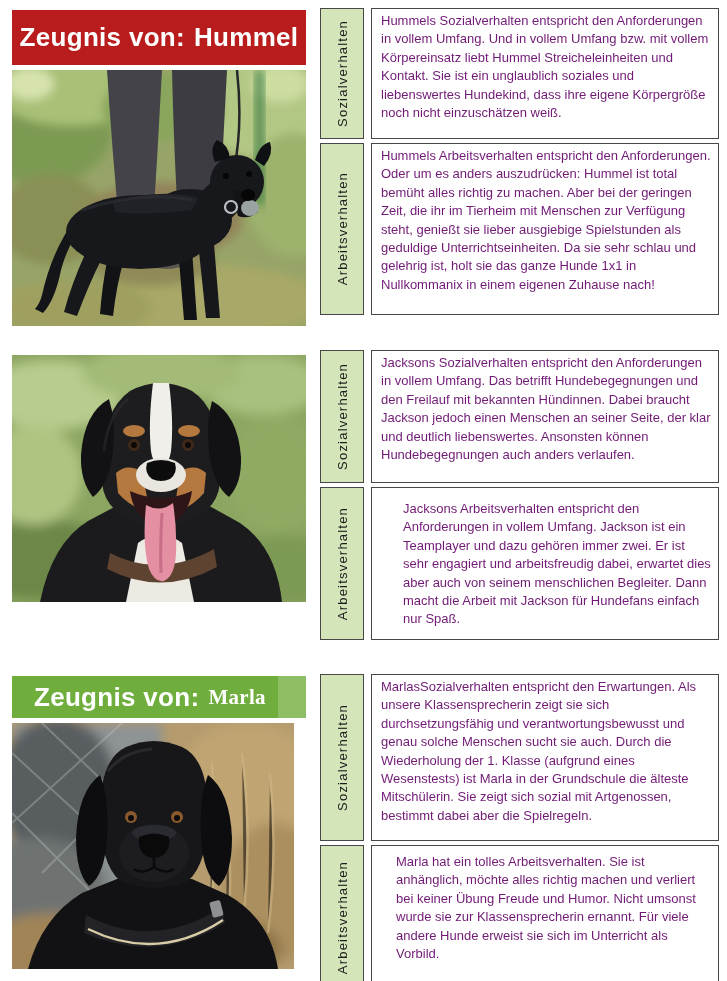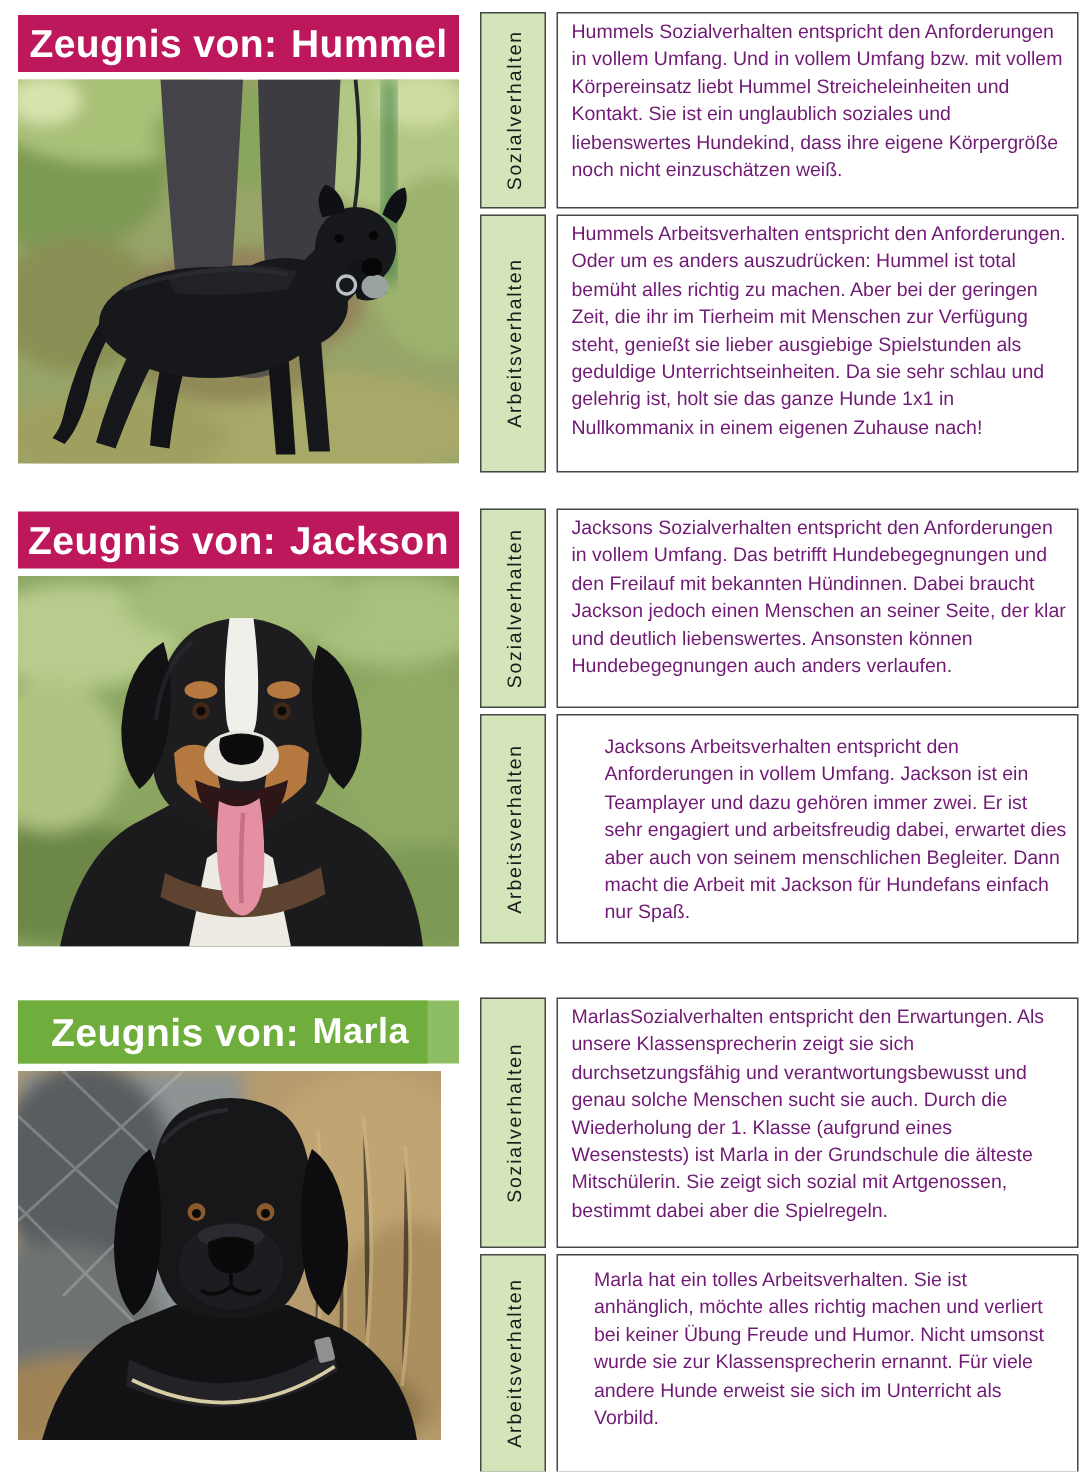--- a/index.html
+++ b/index.html
@@ -4,29 +4,29 @@
 <style>
   html,body{margin:0;padding:0;background:#ffffff;}
   body{width:727px;height:981px;font-family:"Liberation Sans",sans-serif;overflow:hidden;}
   .page{position:relative;width:727px;height:981px;padding-top:8px;box-sizing:border-box;}
   .section{display:flex;margin:0 8px 0 10px;}
   .s1{margin-bottom:24px;}
   .s2{margin-bottom:34px;}
 
   
   .left-col{width:298px;flex:none;display:flex;flex-direction:column;}
-  .header-bar{height:38px;margin:2px 0 0 2px;width:294px;background:#be185d;
+  .header-bar{height:55px;margin:2px 0 0 2px;width:294px;background:#b91c1c;
               display:flex;align-items:center;justify-content:center;box-sizing:border-box;}
   .header-inner{color:#ffffff;font-weight:bold;font-size:26px;letter-spacing:.3px;white-space:nowrap;}
   .dog-name{margin-left:9px;}
   
   .s3 .header-bar{height:42px;background:#8dbe63;justify-content:flex-start;}
   .s3 .header-inner{background:#6fae3c;height:100%;display:flex;align-items:center;
                     padding:0 12px 0 22px;}
-  .s3 .dog-name{font-family:Liberation Sans, sans-serif;font-size:24px;}
+  .s3 .dog-name{font-family:Liberation Serif, serif;font-size:21px;}
 
   .photo{margin:5px 0 0 2px;line-height:0;}
   .photo svg{display:block;}
 
   
   .right-col{flex:1;margin-left:12px;display:flex;flex-direction:column;row-gap:4px;}
   .trow{display:flex;column-gap:7px;}
   .label-cell{width:44px;flex:none;background:#d5e5ba;border:1.5px solid #474747;
               display:flex;align-items:center;justify-content:center;box-sizing:border-box;}
   .vtext{writing-mode:vertical-rl;transform:rotate(180deg);font-size:13px;
@@ -113,23 +113,20 @@
         <div class="label-cell">
           <span class="vtext">Arbeitsverhalten</span>
         </div>
         <div class="text-cell">Hummels Arbeitsverhalten entspricht den Anforderungen. Oder um es anders auszudrücken: Hummel ist total bemüht alles richtig zu machen. Aber bei der geringen Zeit, die ihr im Tierheim mit Menschen zur Verfügung steht, genießt sie lieber ausgiebige Spielstunden als geduldige Unterrichtseinheiten. Da sie sehr schlau und gelehrig ist, holt sie das ganze Hunde 1x1 in Nullkommanix in einem eigenen Zuhause nach!</div>
       </div>
     </div>
   </section>
 
   <section class="section s2">
     <div class="left-col">
-      <div class="header-bar">
-        <span class="header-inner"><span>Zeugnis von:</span><span class="dog-name">Jackson</span></span>
-      </div>
       <div class="photo">
         <svg width="294" height="247" viewBox="0 0 294 247" xmlns="http://www.w3.org/2000/svg">
           <defs>
               <filter id="b2" x="-30%" y="-30%" width="160%" height="160%">
                 <feGaussianBlur stdDeviation="6"></feGaussianBlur>
               </filter>
             </defs>
           <rect width="294" height="247" fill="#8ca561"></rect>
           <g filter="url(#b2)">
             <ellipse cx="40" cy="40" rx="70" ry="35" fill="#b7cc8d"></ellipse>

